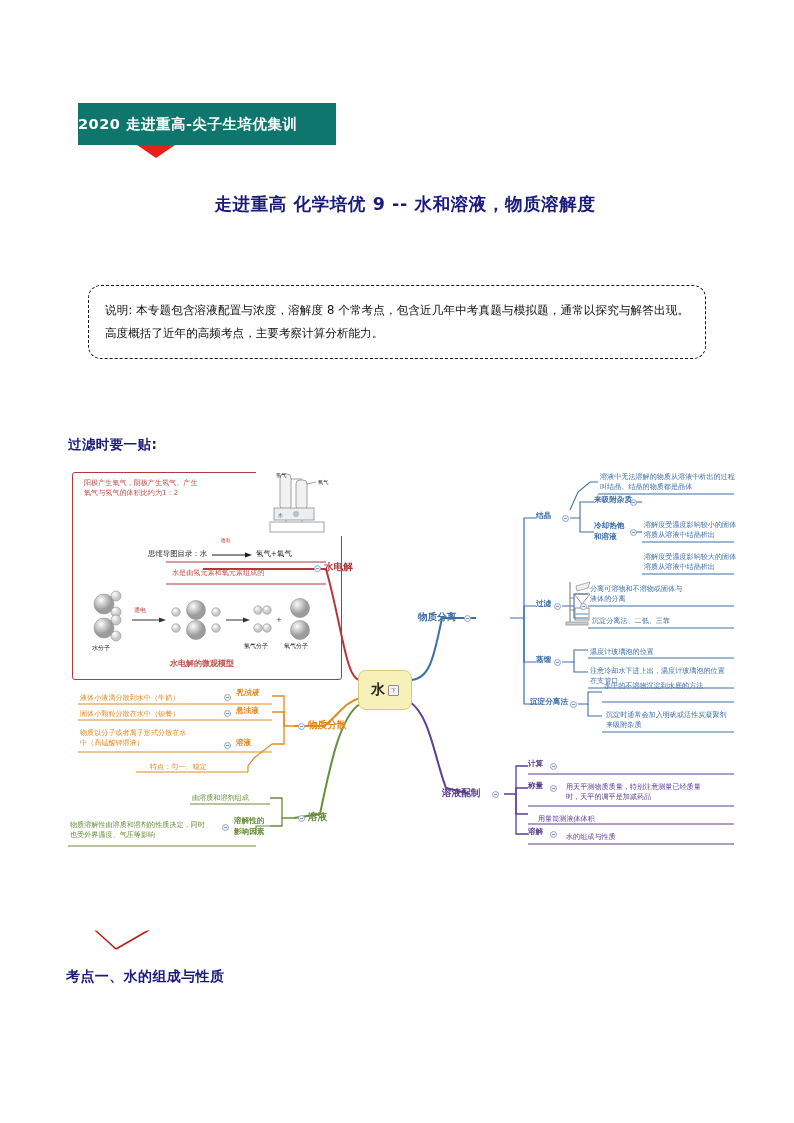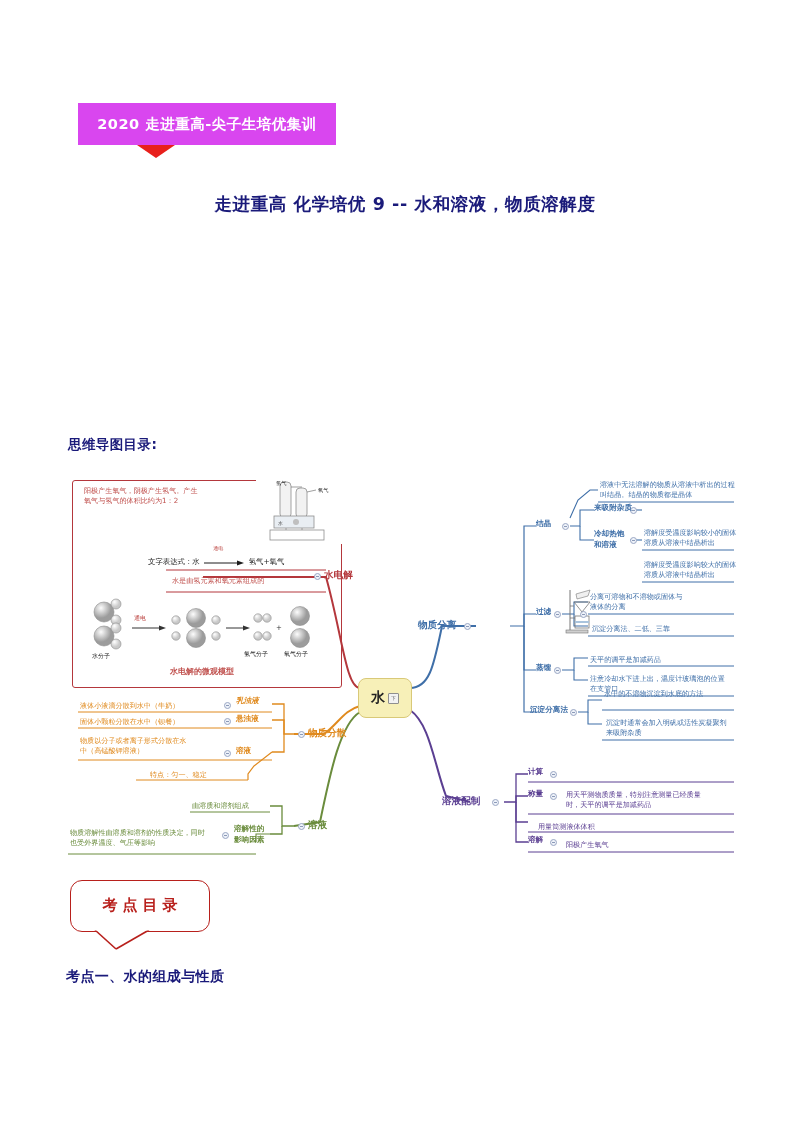--- a/index.html
+++ b/index.html
@@ -6,21 +6,21 @@
   body{
     width:794px;height:1123px;background:#ffffff;
     font-family:"Liberation Sans","DejaVu Sans",sans-serif;
     position:relative;overflow:hidden;
   }
   .page{position:relative;width:794px;height:1123px;}
 
   
   #banner{
     position:absolute;left:78px;top:103px;width:258px;height:42px;
-    background:#d946ef;display:flex;align-items:center;justify-content:center;
+    background:#0f766e;display:flex;align-items:center;justify-content:flex-start;
   }
   #banner-text{
     color:#ffffff;font-weight:bold;font-size:14.5px;letter-spacing:.5px;
     font-family:"DejaVu Sans",sans-serif;
   }
   #banner-notch{
     position:absolute;left:137px;top:145px;width:0;height:0;
     border-left:19px solid transparent;border-right:19px solid transparent;
     border-top:13px solid #e8201c;
   }
@@ -45,21 +45,21 @@
 
   
   .sec-head{
     position:absolute;color:#1a1a7a;font-weight:bold;font-size:13.5px;
     font-family:"DejaVu Sans",sans-serif;letter-spacing:.4px;
   }
   #mindmap-heading{left:68px;top:436px;}
   #kaodian-heading{left:66px;top:968px;font-size:14px;}
 
   
-  #mindmap{position:absolute;left:58px;top:466px;width:690px;height:400px;margin-top:8px;}
+  #mindmap{position:absolute;left:58px;top:466px;width:690px;height:400px;}
   #mindmap svg.wires{position:absolute;left:0;top:0;width:690px;height:400px;overflow:visible;}
 
   .node{position:absolute;box-sizing:border-box;}
   .ntext{
     font-family:"DejaVu Sans",sans-serif;line-height:1.42;display:block;
     white-space:pre-line;
   }
   
   .leaf{padding:0 2px 2px 2px;}
   .leaf .ntext{font-size:7.1px;}
@@ -116,22 +116,25 @@
 
 <div class="page">
 
   <div id="banner">
     <span id="banner-text" class="ntext">2020 走进重高-尖子生培优集训</span>
   </div>
   <div id="banner-notch"></div>
 
   <div id="doc-title">走进重高 化学培优 9 -- 水和溶液，物质溶解度</div>
 
-
-  <div id="mindmap-heading" class="sec-head">思维导图目录:</div>
+  <div id="note-box">
+    <p>说明: 本专题包含溶液配置与浓度，溶解度 8 个常考点，包含近几年中考真题与模拟题，通常以探究与解答出现。高度概括了近年的高频考点，主要考察计算分析能力。</p>
+  </div>
+
+  <div id="mindmap-heading" class="sec-head">过滤时要一贴:</div>
 
   <div id="mindmap">
 
     <svg class="wires" viewBox="0 0 690 400">
 
       <path d="M302,214 C288,214 284,160 268,103 L145,103" stroke="#b4373c" stroke-width="2" fill="none"></path>
 
       <path d="M352,214 C372,214 376,190 384,152 L418,152" stroke="#3f6fa8" stroke-width="2" fill="none"></path>
 
       <path d="M302,232 C286,236 280,250 266,260 L236,260" stroke="#e08a1e" stroke-width="2" fill="none"></path>
@@ -216,21 +219,21 @@
       <line x1="46" y1="50" x2="46" y2="52" stroke="#8e8e8e" stroke-width="0.8"></line>
       <circle cx="40" cy="44" r="3" fill="#bfbfbf"></circle>
     </svg>
 
     <div class="node leaf" style="left:24px;top:12px;width:170px;">
       <span class="ntext" style="color:#c0504d;">阳极产生氧气，阴极产生氢气。产生
 氧气与氢气的体积比约为1：2</span>
     </div>
 
     <div class="node" style="left:90px;top:78px;width:180px;height:18px;">
-      <span class="ntext" style="font-size:7.4px;color:#1c1c1c;display:inline-block;vertical-align:middle;">文字表达式：水</span>
+      <span class="ntext" style="font-size:7.4px;color:#1c1c1c;display:inline-block;vertical-align:middle;">思维导图目录：水</span>
       <span style="display:inline-block;position:relative;width:40px;vertical-align:middle;">
         <span class="ntext" style="font-size:5px;color:#c0504d;position:absolute;left:9px;top:-8px;">通电</span>
         <svg width="40" height="8" viewBox="0 0 40 8">
           <line x1="0" y1="4" x2="34" y2="4" stroke="#1c1c1c" stroke-width="1"></line>
           <polygon points="40,4 33,1.4 33,6.6" fill="#1c1c1c"></polygon>
         </svg>
       </span>
       <span class="ntext" style="font-size:7.4px;color:#1c1c1c;display:inline-block;vertical-align:middle;">氢气+氧气</span>
     </div>
 
@@ -352,21 +355,21 @@
     </div>
     <div class="node leaf" style="left:532px;top:150px;width:146px;">
       <span class="ntext" style="color:#3f6fa8;">沉淀分离法、二低、三靠</span>
     </div>
 
     <div class="dot" style="left:496px;top:193px;"></div>
     <div class="node sub-label" style="left:478px;top:189px;">
       <span class="ntext" style="color:#3f6fa8;">蒸馏</span>
     </div>
     <div class="node leaf" style="left:530px;top:181px;width:150px;">
-      <span class="ntext" style="color:#3f6fa8;">天平的调平是加减药品</span>
+      <span class="ntext" style="color:#3f6fa8;">温度计玻璃泡的位置</span>
     </div>
     <div class="node leaf" style="left:530px;top:200px;width:150px;">
       <span class="ntext" style="color:#3f6fa8;">注意冷却水下进上出，温度计玻璃泡的位置
 在支管口</span>
     </div>
 
     <div class="dot" style="left:512px;top:235px;"></div>
     <div class="node sub-label" style="left:472px;top:231px;">
       <span class="ntext" style="color:#3f6fa8;">沉淀分离法</span>
     </div>
@@ -449,28 +452,25 @@
 
     <div class="node leaf" style="left:478px;top:348px;width:170px;">
       <span class="ntext" style="color:#5b3f92;">用量筒测液体体积</span>
     </div>
 
     <div class="dot" style="left:492px;top:365px;"></div>
     <div class="node sub-label" style="left:470px;top:361px;">
       <span class="ntext" style="color:#5b3f92;">溶解</span>
     </div>
     <div class="node leaf" style="left:506px;top:366px;width:170px;">
-      <span class="ntext" style="color:#5b3f92;">阳极产生氧气</span>
+      <span class="ntext" style="color:#5b3f92;">水的组成与性质</span>
     </div>
 
   </div>
 
-  <div id="kd-bubble">
-    <span class="ntext">考点目录</span>
-  </div>
   <svg id="kd-tail" viewBox="0 0 60 22">
     <path d="M2,0 L58,0 L22,21 Z" fill="#ffffff" stroke="none"></path>
     <path d="M3,1 L24,20" stroke="#b8201c" stroke-width="1.6" fill="none"></path>
     <path d="M24,20 L57,1" stroke="#b8201c" stroke-width="1.6" fill="none"></path>
     <line x1="2" y1="0" x2="58" y2="0" stroke="#ffffff" stroke-width="3"></line>
   </svg>
 
   <div id="kaodian-heading" class="sec-head">考点一、水的组成与性质</div>
 
 </div>

